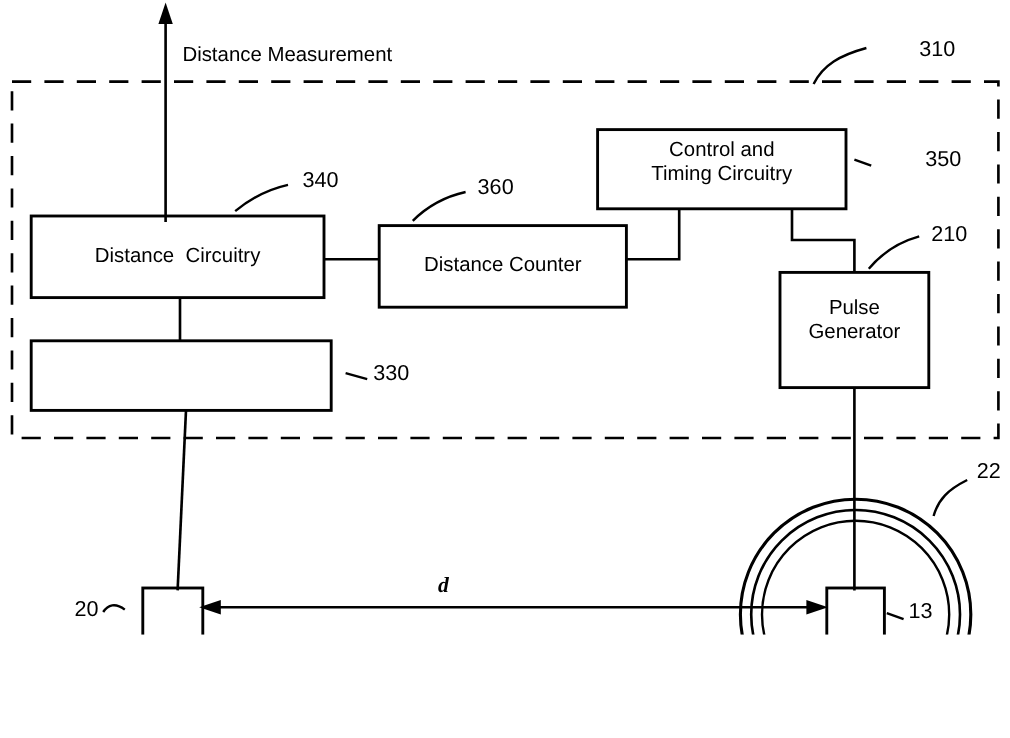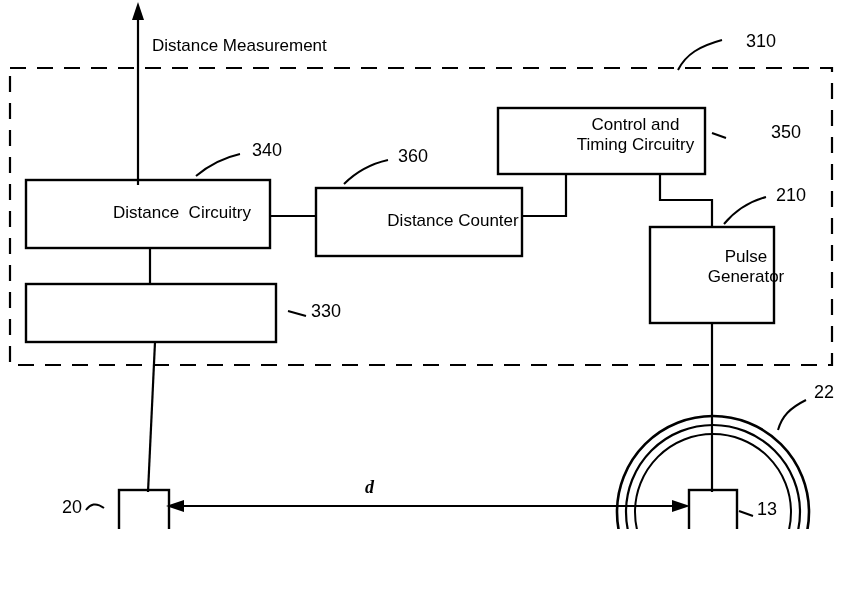--- a/index.html
+++ b/index.html
@@ -27,21 +27,20 @@
   .lbl {
     position: absolute;
     color: #000000;
     font-size: 17px;
     line-height: 20px;
     white-space: pre;
     text-align: center;
   }
   .box-label {
     font-size: 17px;
-    padding-left: 34px;
   }
   .ref-label {
     font-size: 18px;
   }
   .title-label {
     font-size: 17px;
   }
   .d-label {
     font-size: 18px;
     font-style: italic;
@@ -106,21 +105,21 @@
     <circle cx="713" cy="512" r="78" fill="none" stroke="#000" stroke-width="2"></circle>
     <path d="M 806 400 C 790 408, 782 416, 778 430" fill="none" stroke="#000" stroke-width="2"></path>
 
     <line x1="175" y1="506" x2="684" y2="506" stroke="#000" stroke-width="2.2"></line>
     <polygon points="166,506 184,500 184,512" fill="#000"></polygon>
     <polygon points="690,506 672,500 672,512" fill="#000"></polygon>
   </svg>
 
   <div class="lbl title-label" style="left:152px; top:36px; text-align:left;">Distance Measurement</div>
 
-  <div class="lbl ref-label" style="left:746px; top:31px; text-align:right;">310</div>
+  <div class="lbl ref-label" style="left:766px; top:31px; text-align:right;">310</div>
 
   <div class="lbl box-label" style="left:498px; top:115px; width:207px;">Control and
 Timing Circuitry</div>
   <div class="lbl ref-label" style="left:735px; top:122px; text-align:left;margin-left:36px;">350</div>
 
   <div class="lbl box-label" style="left:26px; top:203px; width:244px;">Distance  Circuitry</div>
   <div class="lbl ref-label" style="left:252px; top:140px; text-align:left;">340</div>
 
   <div class="lbl box-label" style="left:316px; top:211px; width:206px;">Distance Counter</div>
   <div class="lbl ref-label" style="left:398px; top:146px; text-align:left;">360</div>

